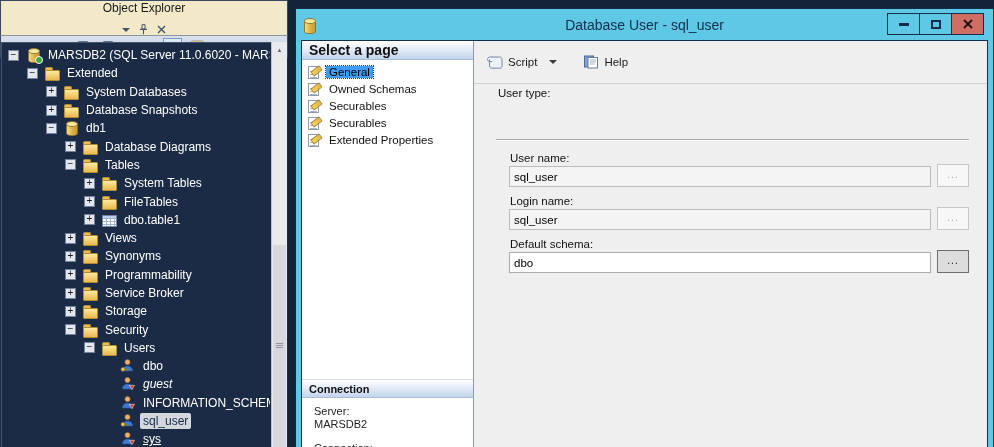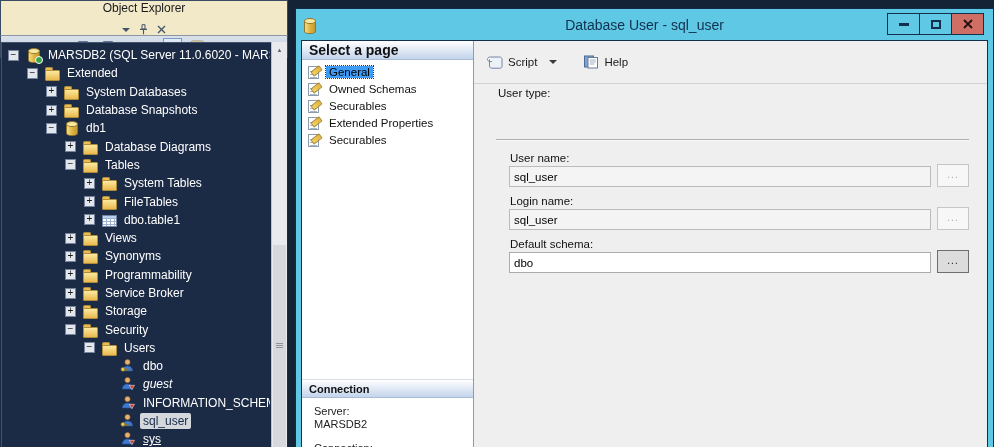--- a/index.html
+++ b/index.html
@@ -361,25 +361,25 @@
             <div class="page-row">
               <span class="picon"></span>
               <span class="plabel">Owned Schemas</span>
             </div>
             <div class="page-row">
               <span class="picon"></span>
               <span class="plabel">Securables</span>
             </div>
             <div class="page-row">
               <span class="picon"></span>
-              <span class="plabel">Extended Properties</span>
+              <span class="plabel">Securables</span>
             </div>
             <div class="page-row">
               <span class="picon"></span>
-              <span class="plabel">Securables</span>
+              <span class="plabel">Extended Properties</span>
             </div>
           </div>
         <div class="conn-header">Connection</div>
         <div class="conn-body">
           <div>Server:</div>
           <div>MARSDB2</div>
           <div class="conn-row2">Connection:</div>
         </div>
       </div>
 

